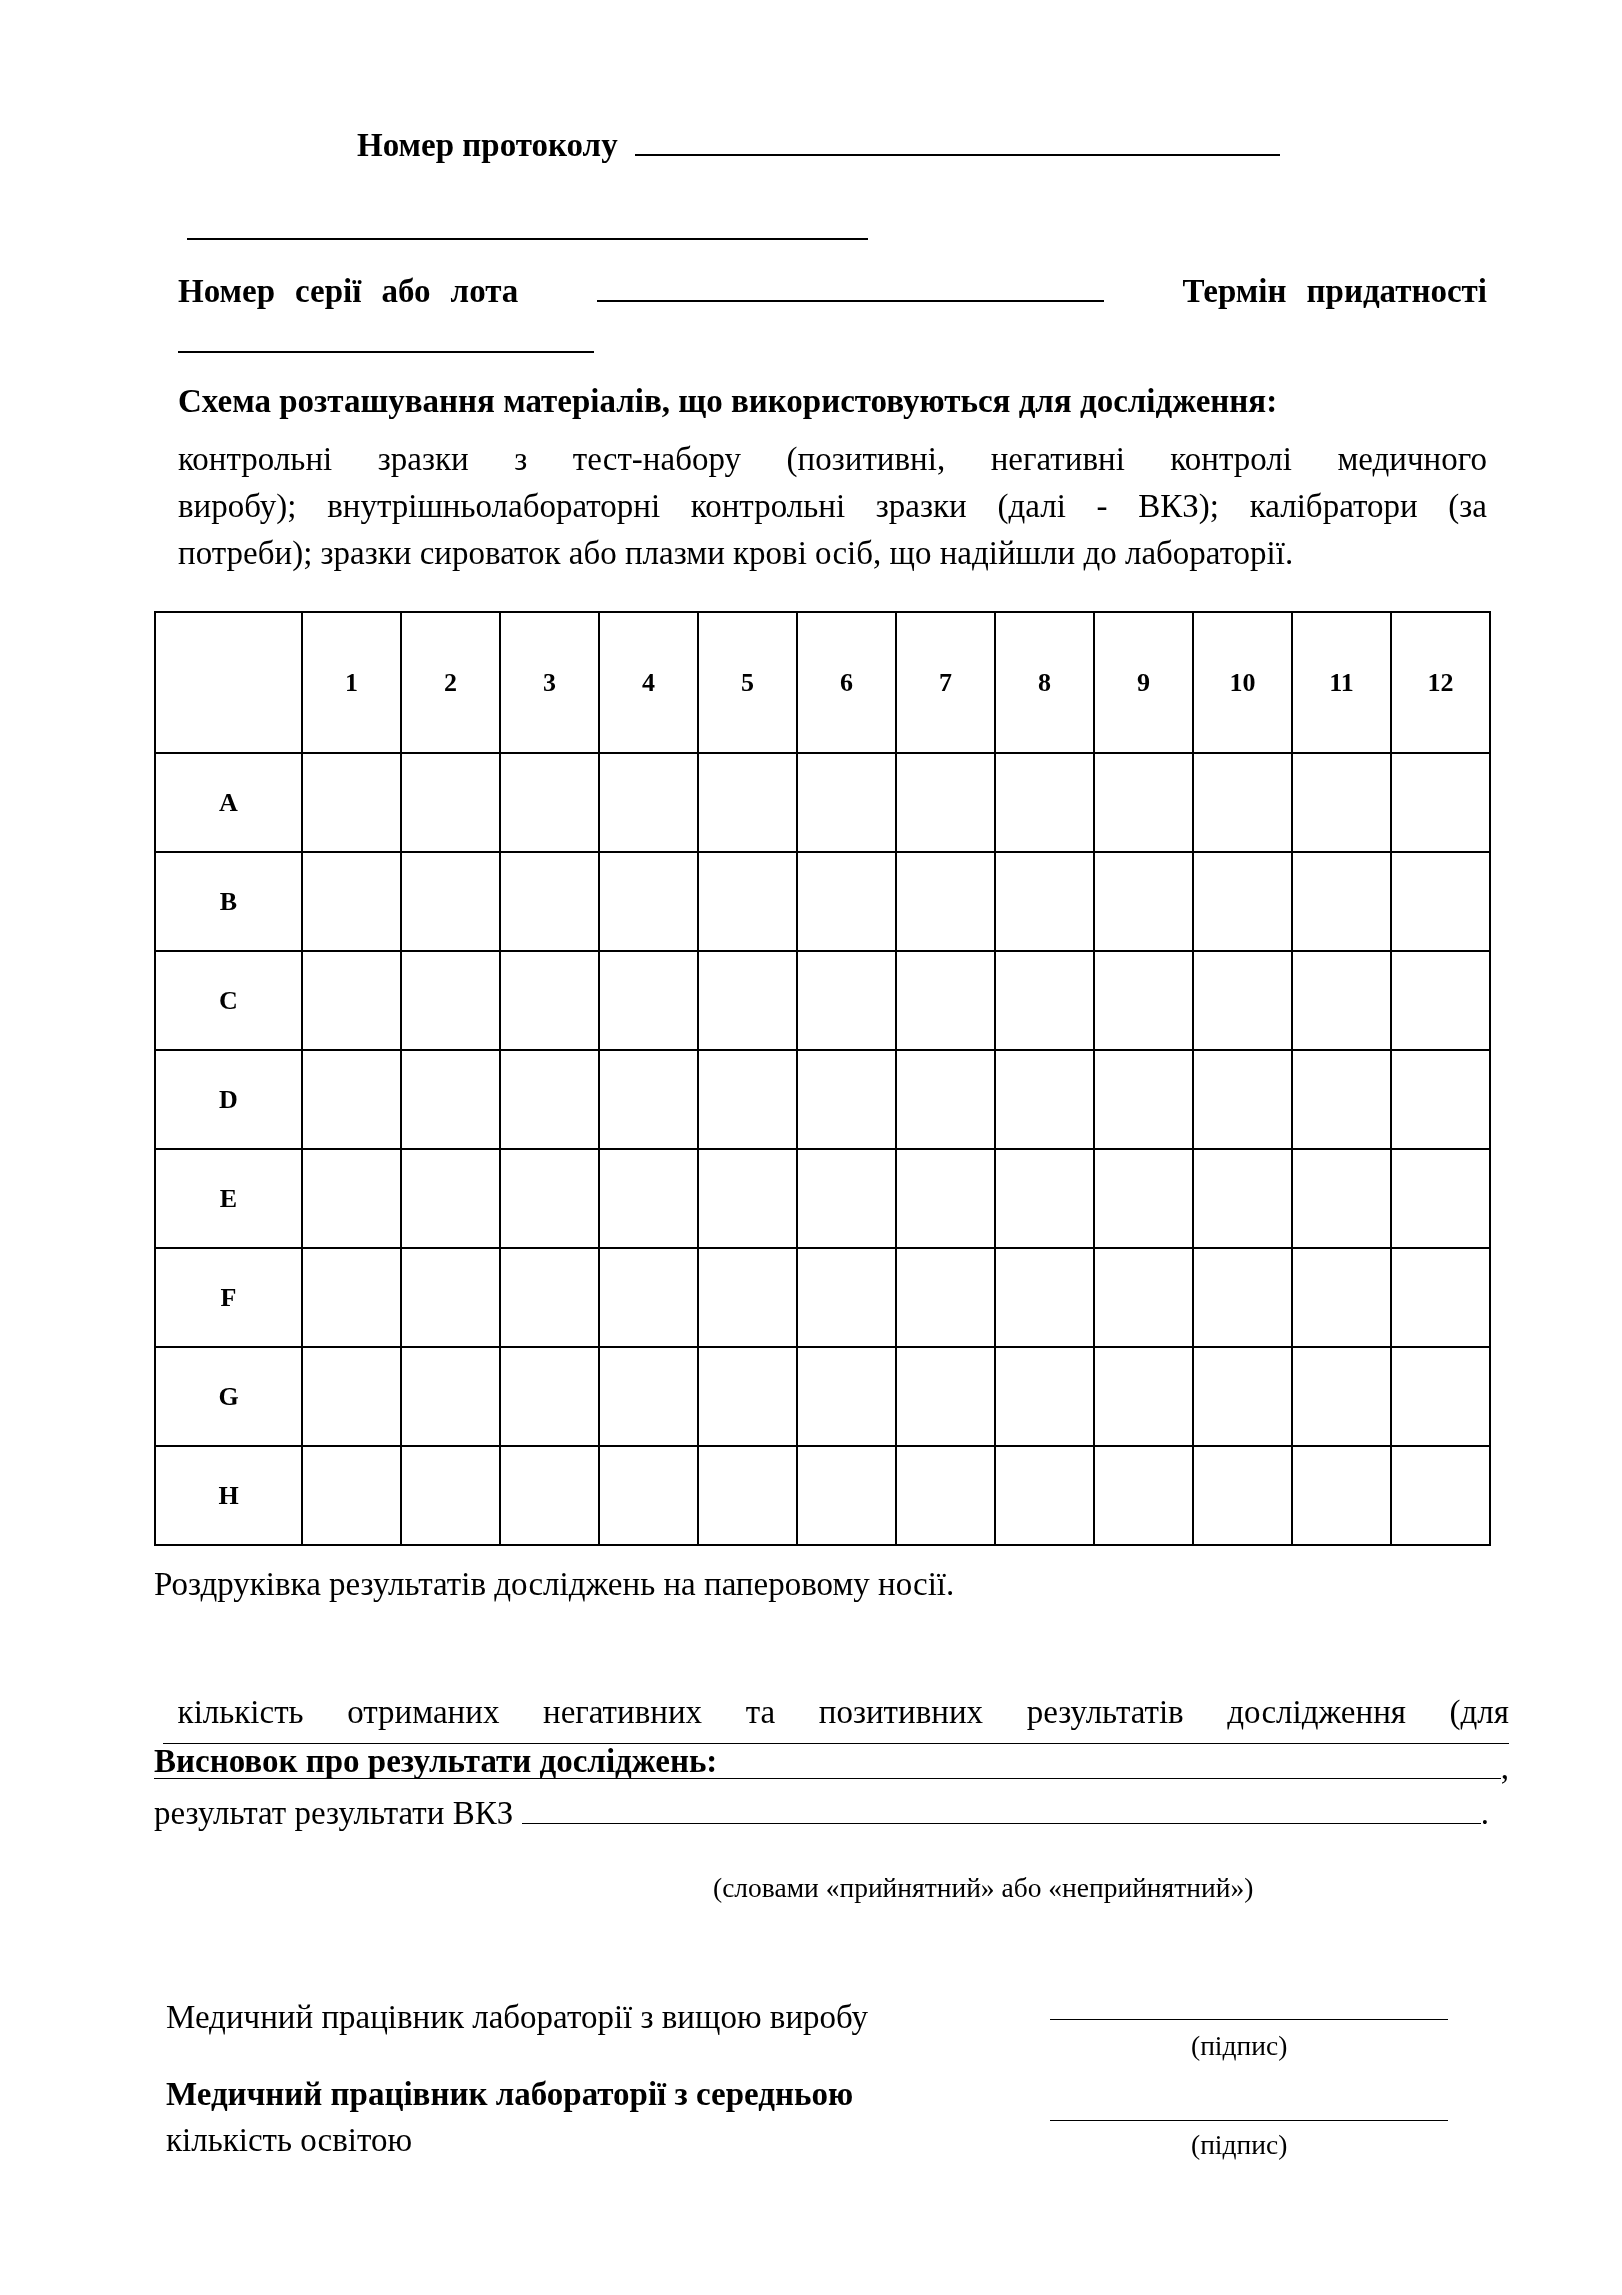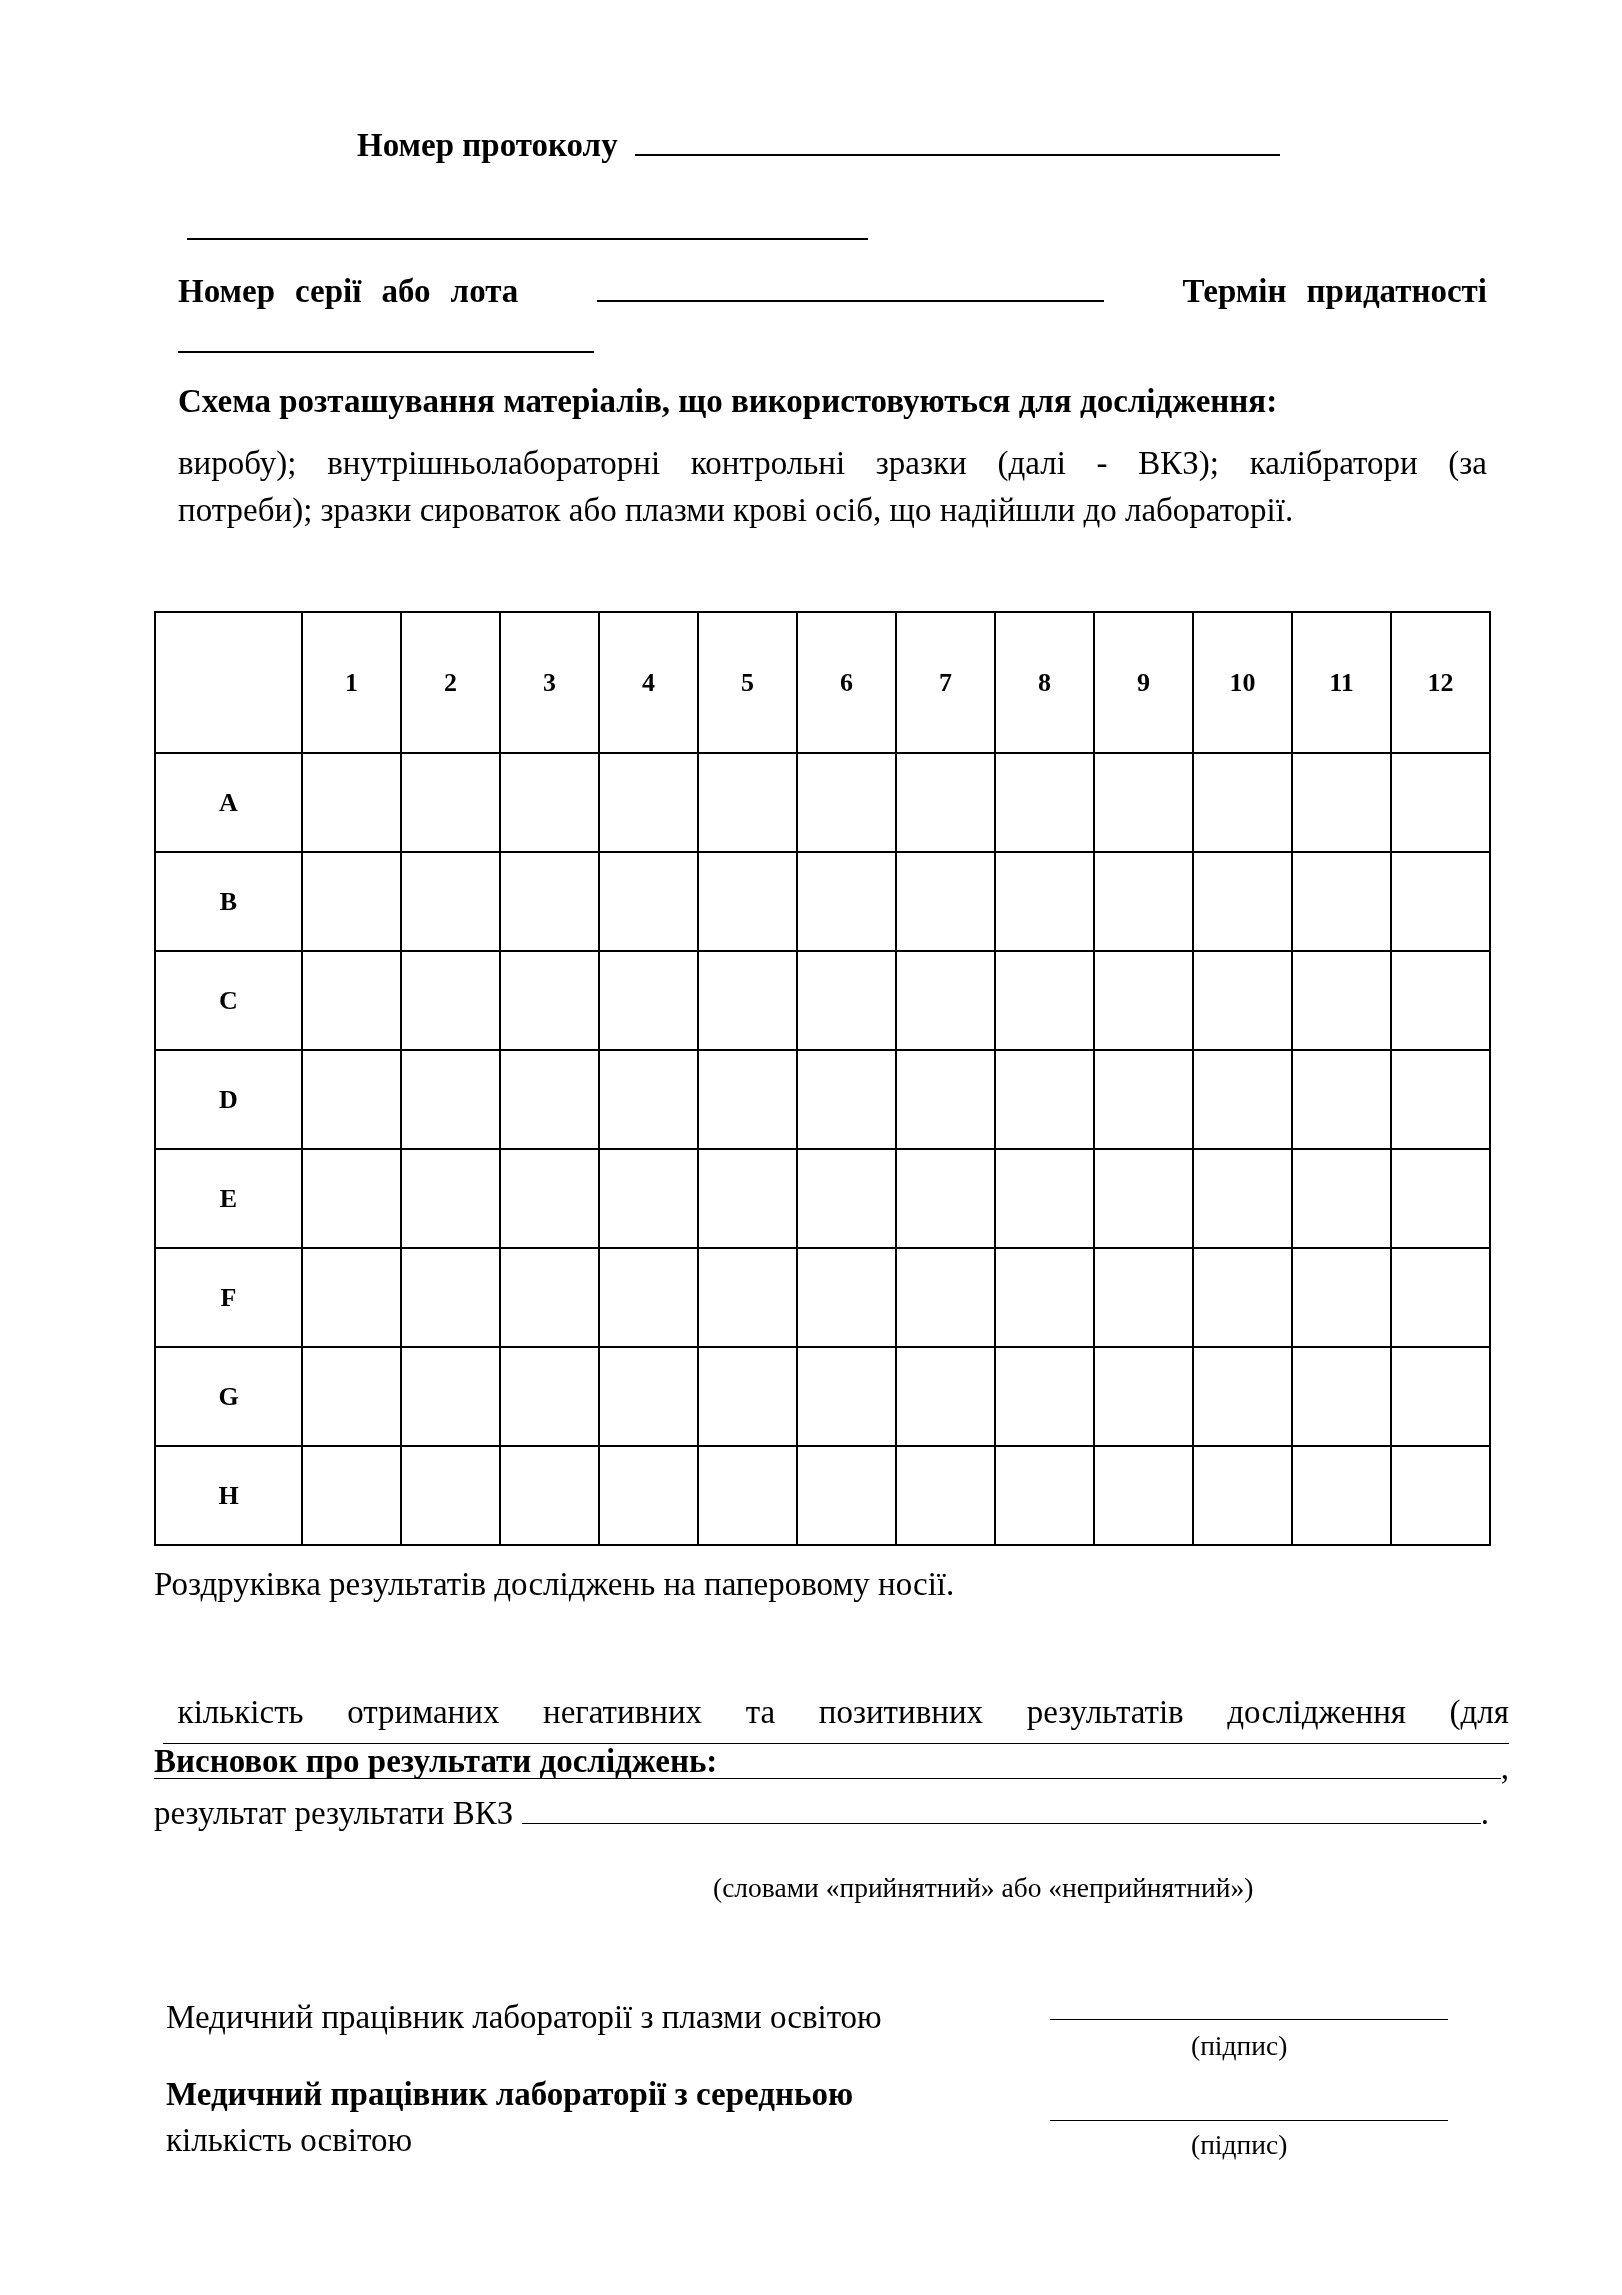--- a/index.html
+++ b/index.html
@@ -64,20 +64,21 @@
   <span class="blank" style="width:507px;"></span>
   <span style="word-spacing:11.8px;">Термін придатності</span>
 </div>
 <div class="abs fs-main" style="left:178px; top:321px;">
   <span class="blank" style="width:416px;"></span>
 </div>
 
 <div class="abs fs-main bold" style="left:178px; top:380px;">Схема розташування матеріалів, що використовуються для дослідження:</div>
 
 <div class="abs fs-main" style="left:178px; top:438px; width:1309px;">
+  <div class="para" style="text-align-last: justify;">контрольні зразки з тест-набору (позитивні, негативні контролі медичного</div>
   <div class="para" style="text-align-last: justify; margin-top:3.9px;">виробу); внутрішньолабораторні контрольні зразки (далі - ВКЗ); калібратори (за</div>
   <div style="margin-top:3.9px;">потреби); зразки сироваток або плазми крові осіб, що надійшли до лабораторії.</div>
 </div>
 
 <table class="plate">
   <thead>
     <tr>
       <th class="corner"></th>
       <th class="col">1</th>
       <th class="col">2</th>
@@ -231,21 +232,21 @@
     <span>,</span>
   </div>
   <div style="margin-top:2.6px; display:flex; align-items:baseline; width:1335px;">
     <span>результат результати ВКЗ</span>
     <span class="blank-thin" style="flex:1; margin-left:9.2px;"></span>
     <span>.</span>
   </div>
 </div>
 <div class="abs fs-small" style="left:713px; top:1871px;">(словами «прийнятний» або «неприйнятний»)</div>
 
-<div class="abs fs-main" style="left:166px; top:1996px;">Медичний працівник лабораторії з плазми освітою</div>
+<div class="abs fs-main" style="left:166px; top:1996px;">Медичний працівник лабораторії з вищою виробу</div>
 <div class="abs" style="left:1050px; top:2019px; width:398px; border-bottom:1.3px solid #000;"></div>
 <div class="abs fs-small" style="left:1191px; top:2029px;">(підпис)</div>
 
 <div class="abs fs-main" style="left:166px; top:2073px;font-weight:bold;">Медичний працівник лабораторії  з середньою</div>
 <div class="abs fs-main" style="left:166px; top:2119px;">кількість освітою</div>
 <div class="abs" style="left:1050px; top:2120px; width:398px; border-bottom:1.3px solid #000;"></div>
 <div class="abs fs-small" style="left:1191px; top:2128px;">(підпис)</div>
 
 
 </body></html>

